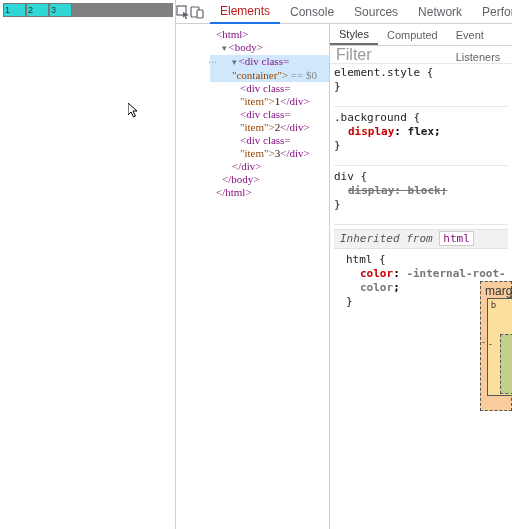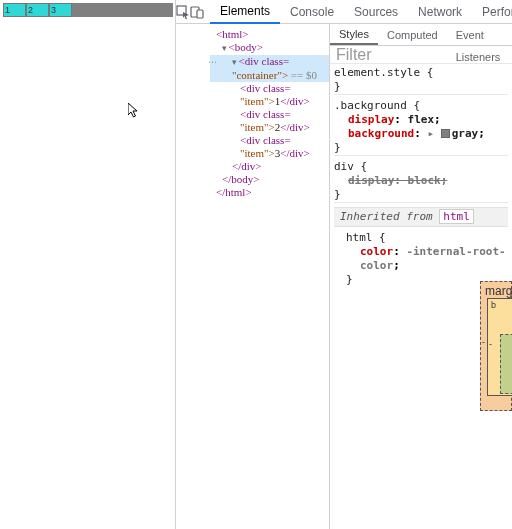--- a/index.html
+++ b/index.html
@@ -63,21 +63,21 @@
     display: flex; align-items: center; justify-content: center;
   }
   .toolbar .tabs { display: flex; }
   .toolbar .tab {
     padding: 0 10px;
     height: 24px;
     line-height: 24px;
     cursor: default;
   }
   .toolbar .tab.active {
-    color: #000000;
+    color: #b91c1c;
     border-bottom: 2px solid #1a73e8;
     height: 24px;
     line-height: 22px;
   }
   .panes {
     position: absolute;
     top: 24px; left: 0; right: 0; bottom: 0;
     display: flex;
   }
   .dom-pane {
@@ -137,21 +137,21 @@
     color: #999;
     height: 18px;
     line-height: 14px;
   }
   .rules {
     font-family: Menlo, Consolas, monospace;
     font-size: 11px;
     line-height: 14px;
     padding: 2px 4px 6px 4px;
   }
-  .rule { border-bottom: 1px solid #e8e8e8; padding-bottom: 0; margin-bottom: 4px; }
+  .rule { border-bottom: 1px solid #e8e8e8; padding-bottom: 12px; margin-bottom: 4px; }
   .rule:last-child { border-bottom: none; margin-left: 12px; }
   .sel { color: #222; }
   .prop { padding-left: 14px; font-weight: bold; }
   .pname { color: #c80000; }
   .pval { color: #222; }
   .gray-pval { color: #777; }
   .strike { text-decoration: line-through; color: #777; }
   .swatch {
     display: inline-block; width: 9px; height: 9px;
     background: #808080; border: 1px solid #666;
@@ -294,21 +294,20 @@
       <div class="rules">
 
         <div class="rule">
           <div class="sel">element.style {</div>
           <div class="sel">}</div>
         </div>
 
         <div class="rule">
           <div class="sel">.background {</div>
           <div class="prop"><span class="pname">display</span>: <span class="pval">flex</span>;</div>
-          <div class="prop"><span class="pname">background</span>: <span class="gray-pval">▸ </span><span class="swatch"></span><span class="pval">gray</span>;</div>
           <div class="sel">}</div>
         </div>
 
         <div class="rule">
           <div class="sel">div {</div>
           <div class="prop strike">display: block;</div>
           <div class="sel">}</div>
         </div>
 
         <div class="inh-bar">

